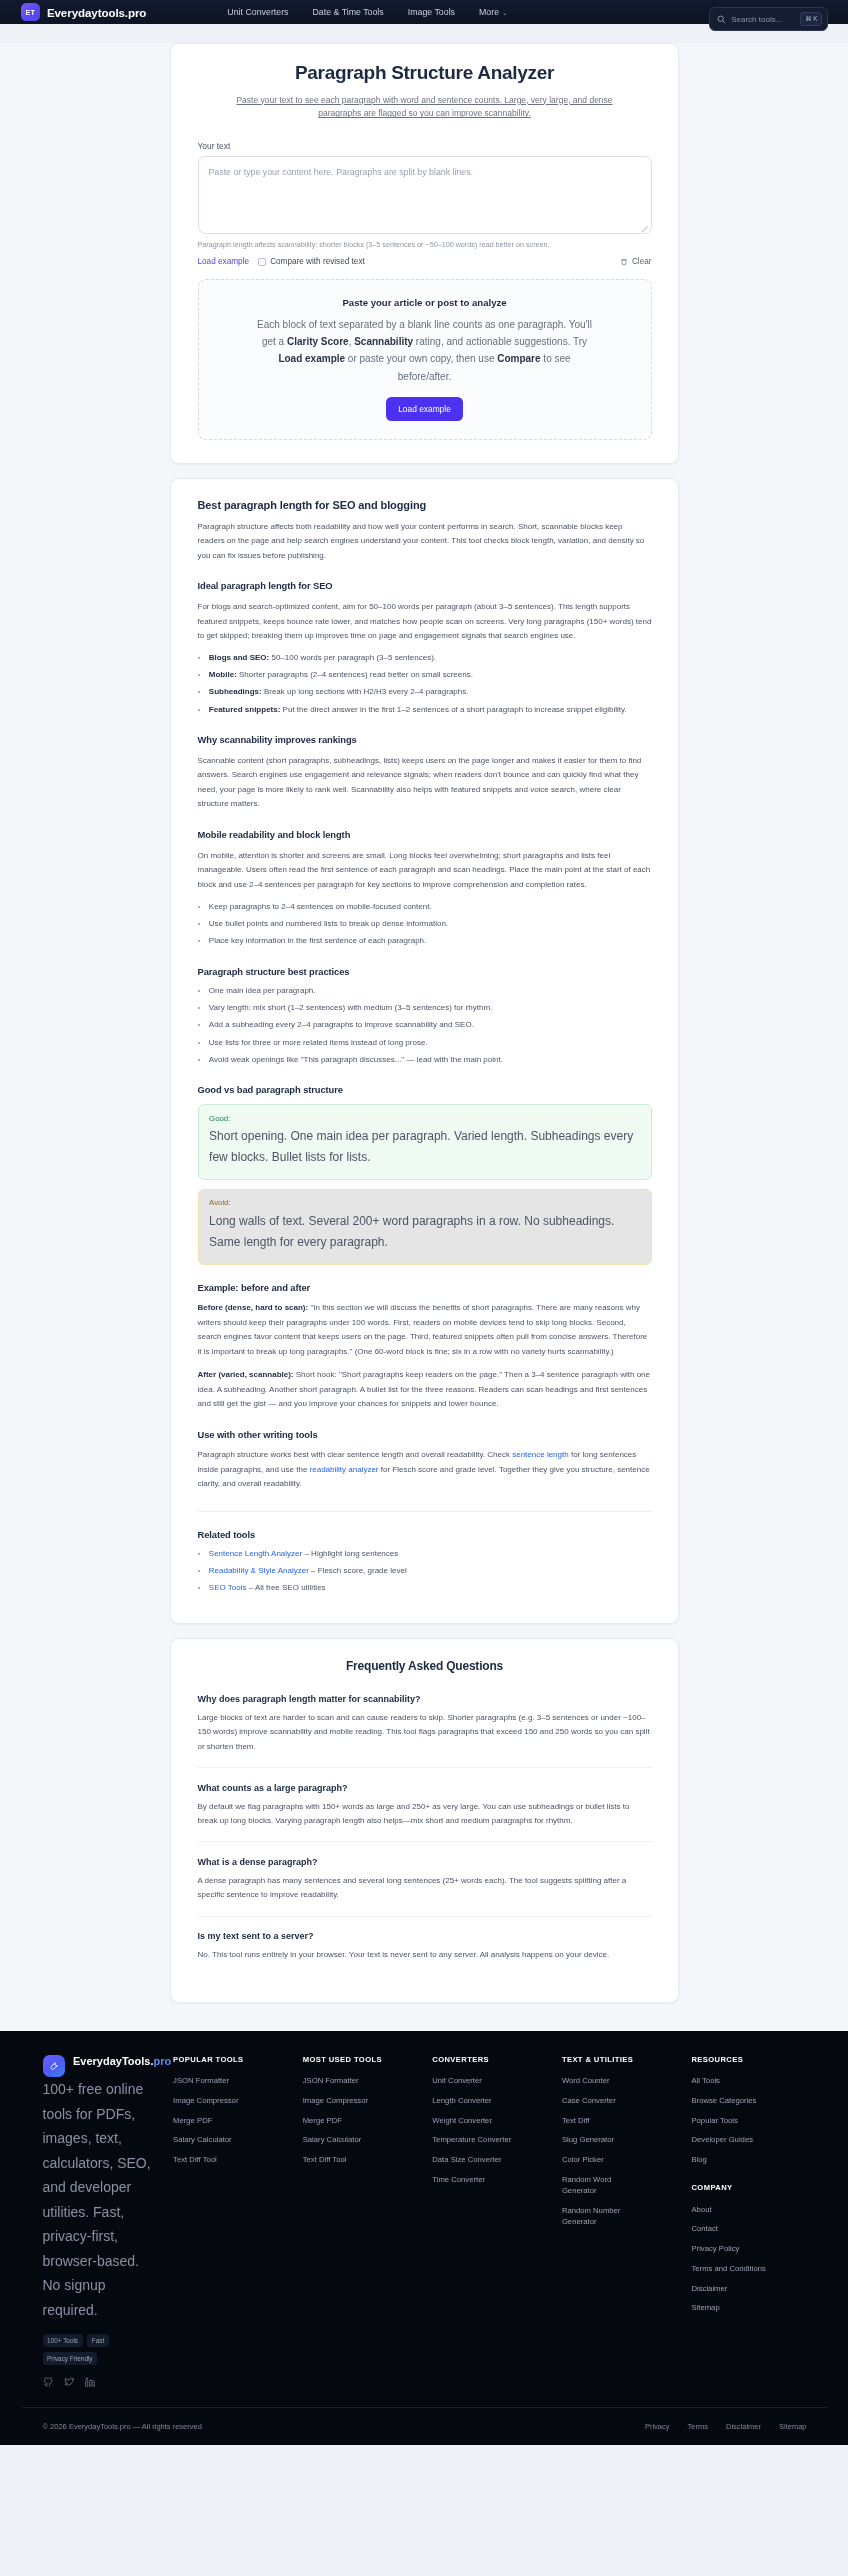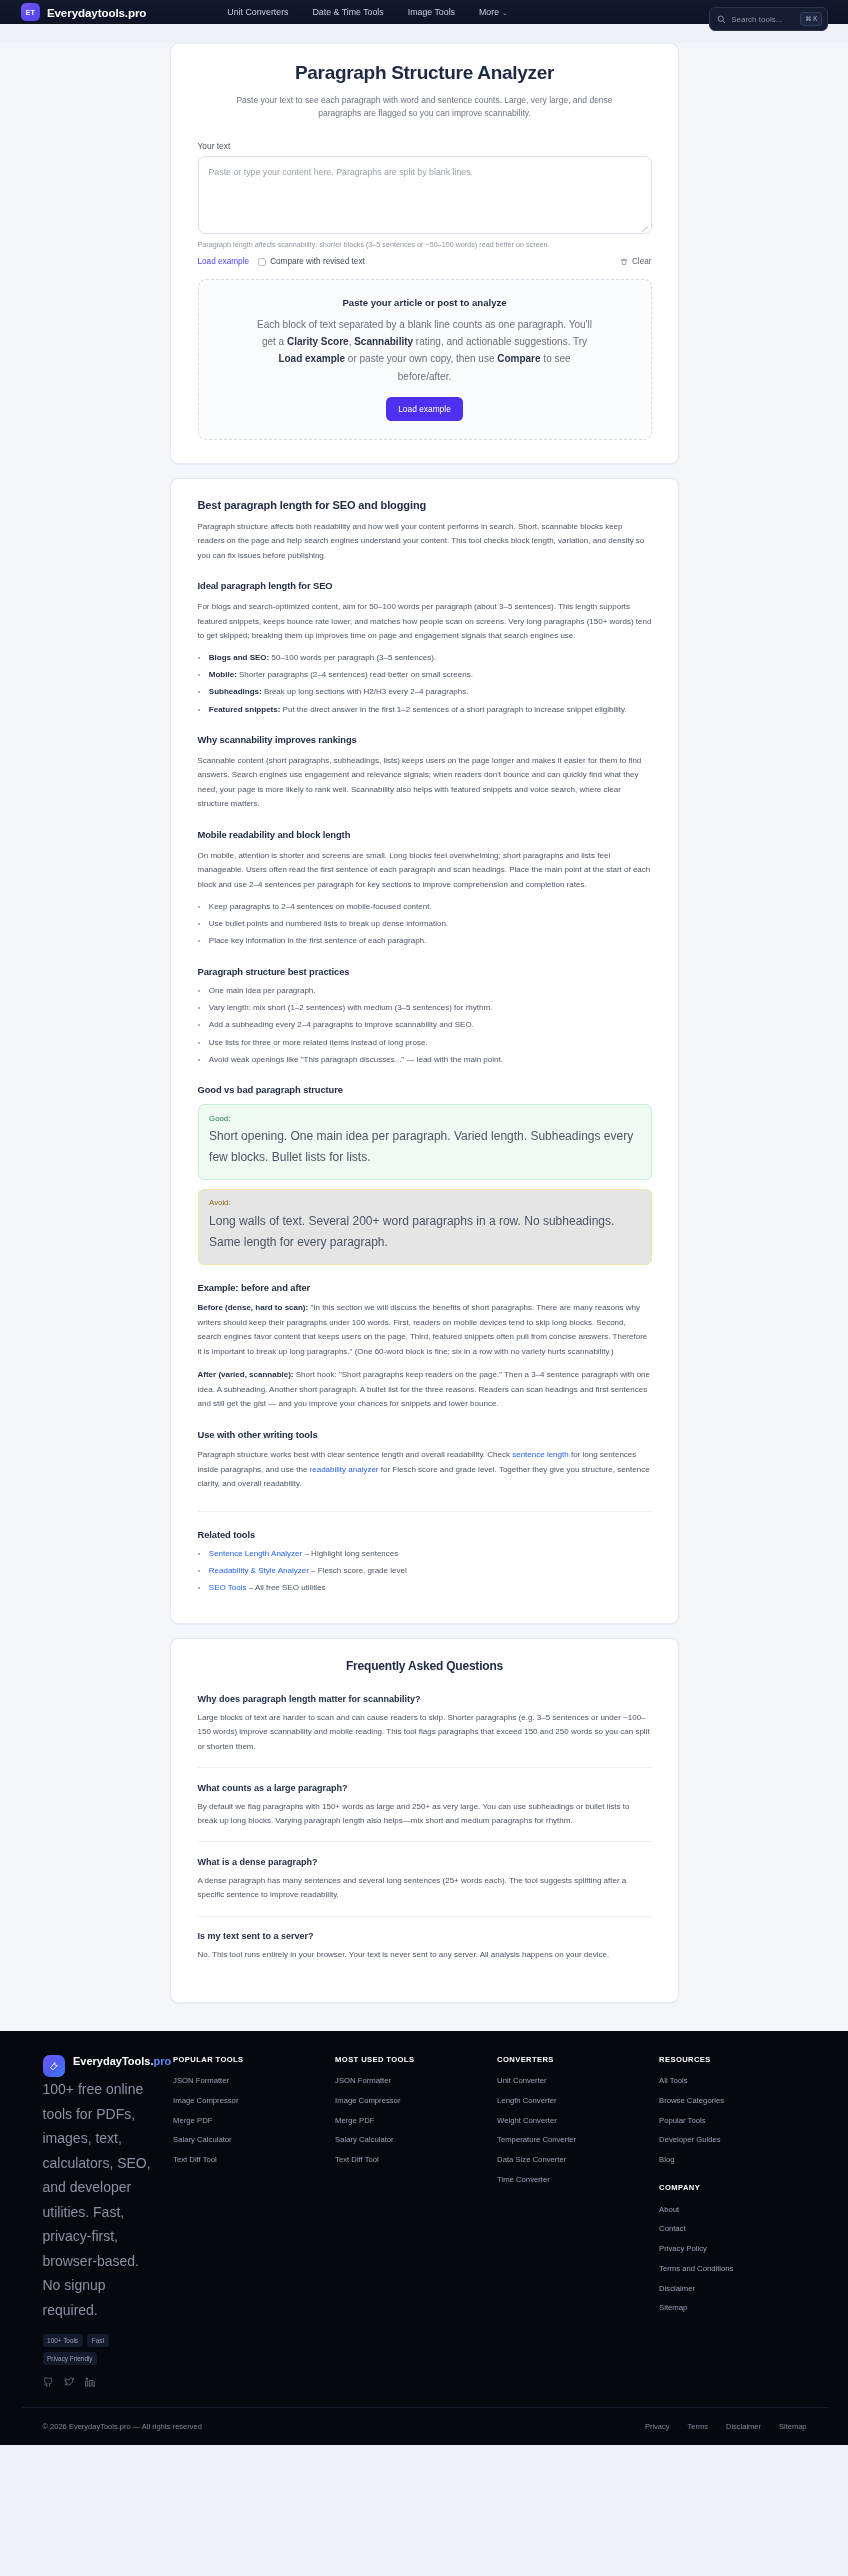--- a/index.html
+++ b/index.html
@@ -65,21 +65,21 @@
   }
 
   
   .hero-card { margin-top: 18.6px; padding: 18.6px 26.5px 22.5px; }
   .hero-title {
     font-size: 19px; font-weight: bold; color: #1e2a43;
     text-align: center; letter-spacing: -0.3px; line-height: 1.2;
   }
   .hero-sub {
     margin: 8.6px auto 0; max-width: 391px;
-    font-size: 8.5px; color: #6b7280; text-align: center; line-height: 1.62;
+    font-size: 8.5px; color: #6b7280; text-align: center; line-height: 1.62; text-decoration: underline;
   }
 
   .field-label { margin-top: 20px; font-size: 8.4px; color: #4b5563; }
   .textarea {
     margin-top: 5.3px;
     width: 100%; height: 78px;
     border: 0.7px solid #dcdfe8; border-radius: 7.3px;
     background: #fff;
     padding: 8.6px 10px;
     font-size: 8.8px; color: #9aa0ac;
@@ -430,20 +430,30 @@
     <div class="fcol">
       <div class="fcol-head">CONVERTERS</div>
       <a href="#">Unit Converter</a>
       <a href="#">Length Converter</a>
       <a href="#">Weight Converter</a>
       <a href="#">Temperature Converter</a>
       <a href="#">Data Size Converter</a>
       <a href="#">Time Converter</a>
     </div>
 
+    <div class="fcol">
+      <div class="fcol-head">TEXT &amp; UTILITIES</div>
+      <a href="#">Word Counter</a>
+      <a href="#">Case Converter</a>
+      <a href="#">Text Diff</a>
+      <a href="#">Slug Generator</a>
+      <a href="#">Color Picker</a>
+      <a href="#">Random Word Generator</a>
+      <a href="#">Random Number Generator</a>
+    </div>
 
     <div class="fcol">
       <div class="fcol-head">RESOURCES</div>
       <a href="#">All Tools</a>
       <a href="#">Browse Categories</a>
       <a href="#">Popular Tools</a>
       <a href="#">Developer Guides</a>
       <a href="#">Blog</a>
       <div class="fcol-head second">COMPANY</div>
       <a href="#">About</a>

